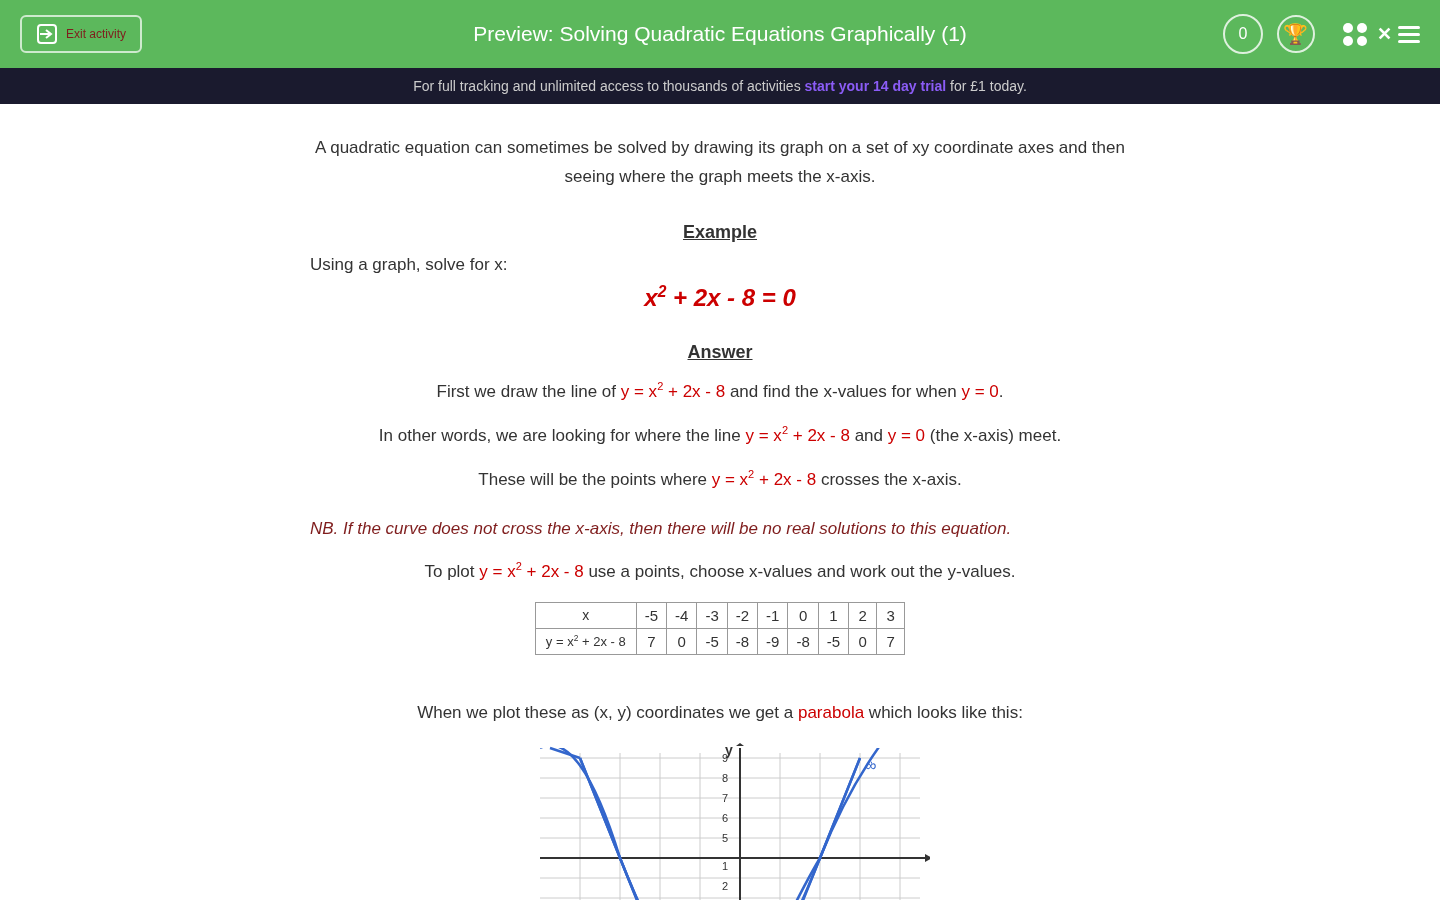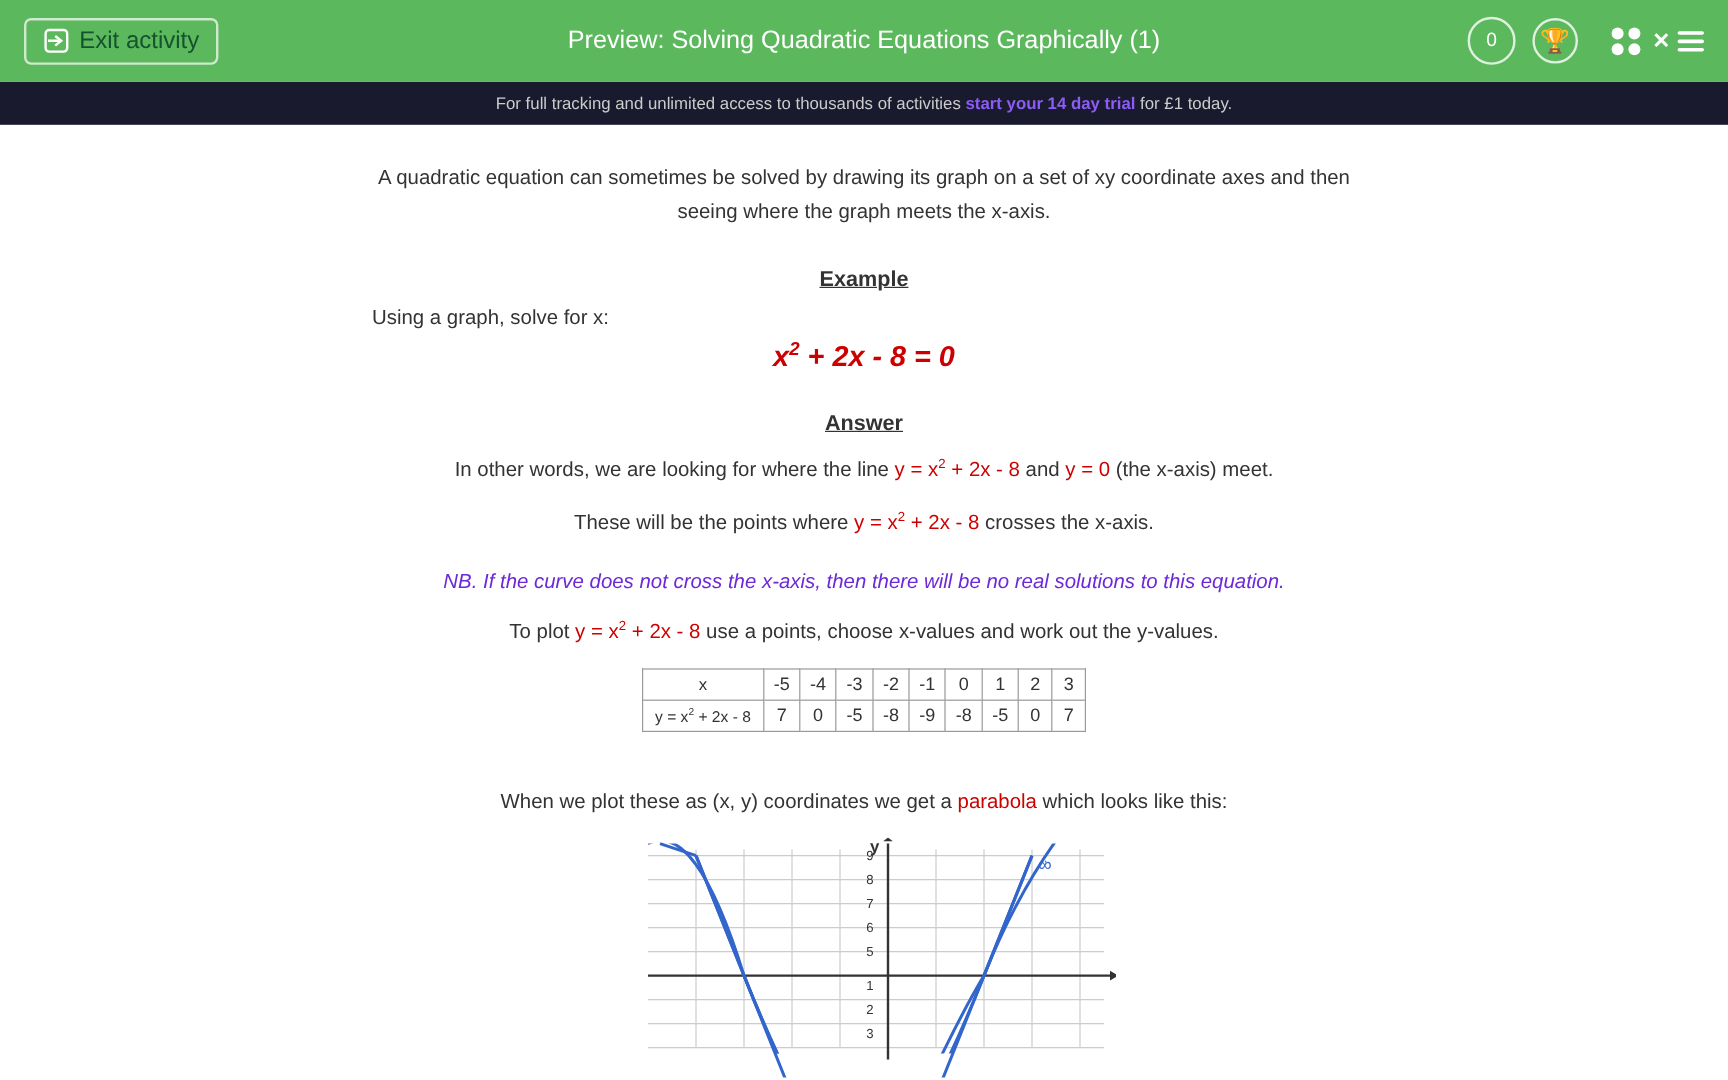--- a/index.html
+++ b/index.html
@@ -11,22 +11,22 @@
       height: 68px;
       display: flex;
       align-items: center;
       padding: 0 20px;
       position: relative;
     }
     #exit-btn {
       display: flex;
       align-items: center;
       gap: 8px;
-      color: #14532d;
-      font-size: 20px;
+      color: #7f1d1d;
+      font-size: 12px;
       cursor: pointer;
       border: 2px solid rgba(255,255,255,0.7);
       border-radius: 6px;
       padding: 6px 14px;
       background: transparent;
     }
     #header-title {
       position: absolute;
       left: 50%;
       transform: translateX(-50%);
@@ -159,24 +159,23 @@
     }
 
     .answer-text {
       text-align: center;
       font-size: 17px;
       line-height: 2.0;
       margin-bottom: 10px;
     }
 
     .nb-text {
-      color: #6d28d9;
+      color: #7f1d1d;
       font-style: italic;
       font-size: 17px;
-      text-align: center;
       margin: 18px 0;
       line-height: 1.6;
     }
 
     .plot-text {
       text-align: center;
       font-size: 17px;
       margin-bottom: 20px;
     }
 
@@ -274,20 +273,23 @@
     <div class="section-heading">Example</div>
     <p class="example-equation">Using a graph, solve for x:</p>
     <div class="big-equation">
       x<sup>2</sup> + 2x - 8 = 0
     </div>
   </div>
 
   <div class="answer-section">
     <div class="section-heading">Answer</div>
 
+    <p class="answer-text">
+      <span>First we draw the line of </span><span class="red">y = x<sup>2</sup> + 2x - 8</span><span> and find the x-values for when </span><span class="red">y = 0</span><span>.</span>
+    </p>
 
     <p class="answer-text">
       <span>In other words, we are looking for where the line </span><span class="red"> y = x<sup>2</sup> + 2x - 8 </span><span> and </span><span class="red">y = 0</span><span> (the x-axis) meet.</span>
     </p>
 
     <p class="answer-text">
       <span>These will be the points where </span><span class="red"> y = x<sup>2</sup> + 2x - 8 </span><span> crosses the x-axis.</span>
     </p>
 
     <p class="nb-text">NB.  If the curve does not cross the x-axis, then there will be no real solutions to this equation.</p>

